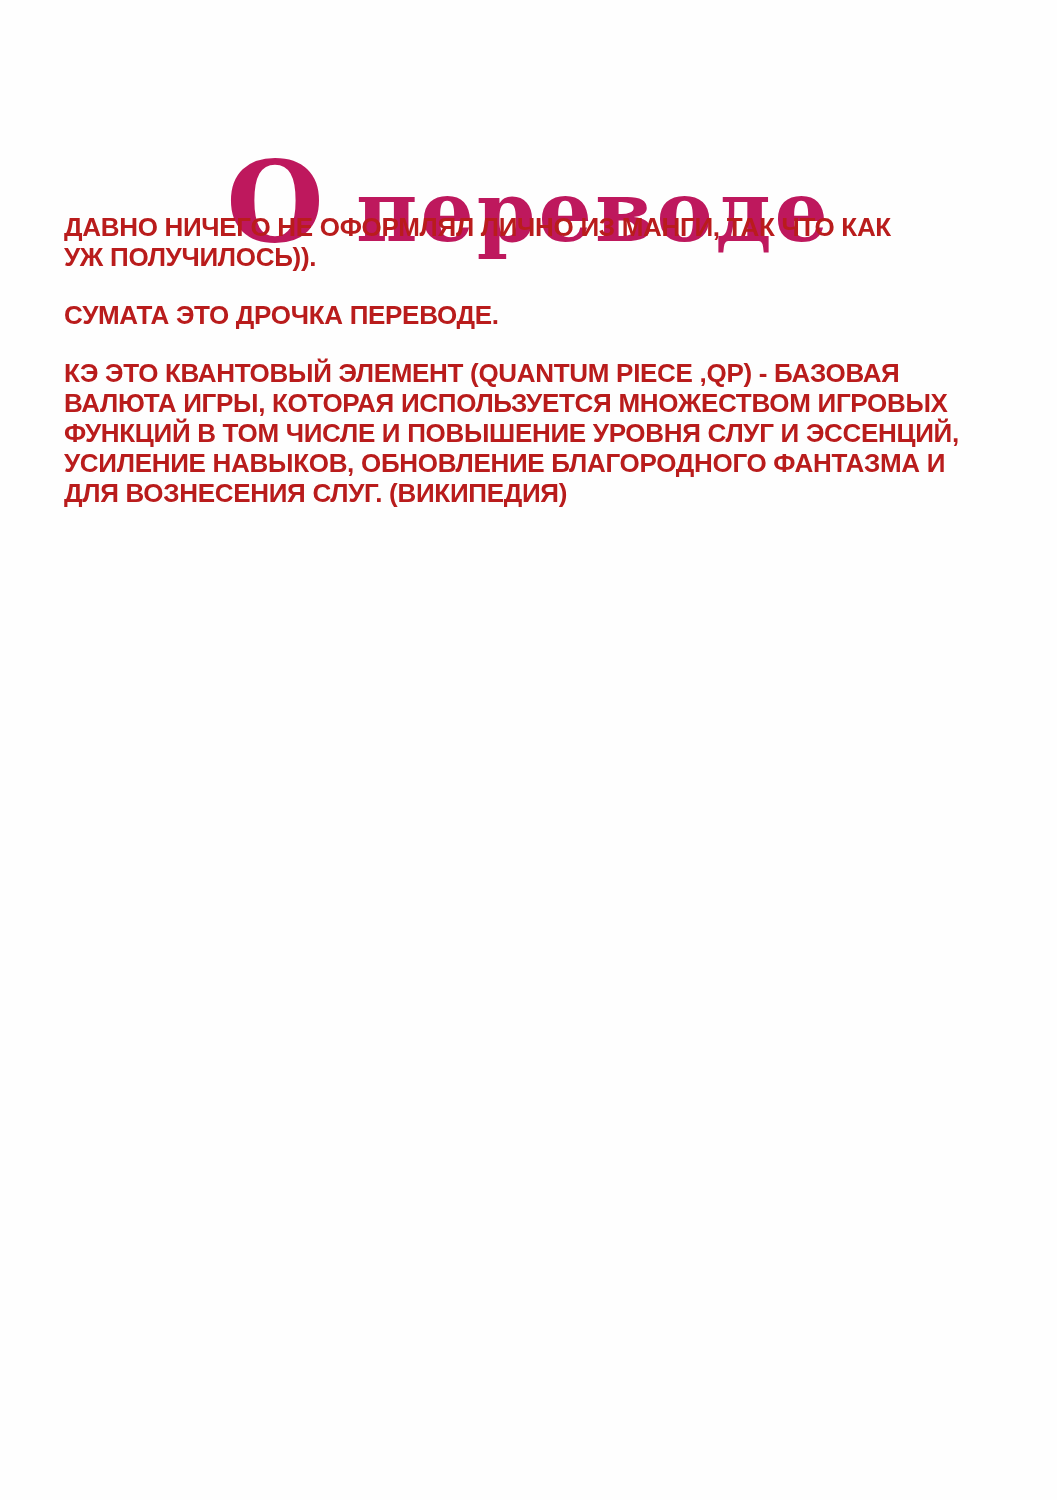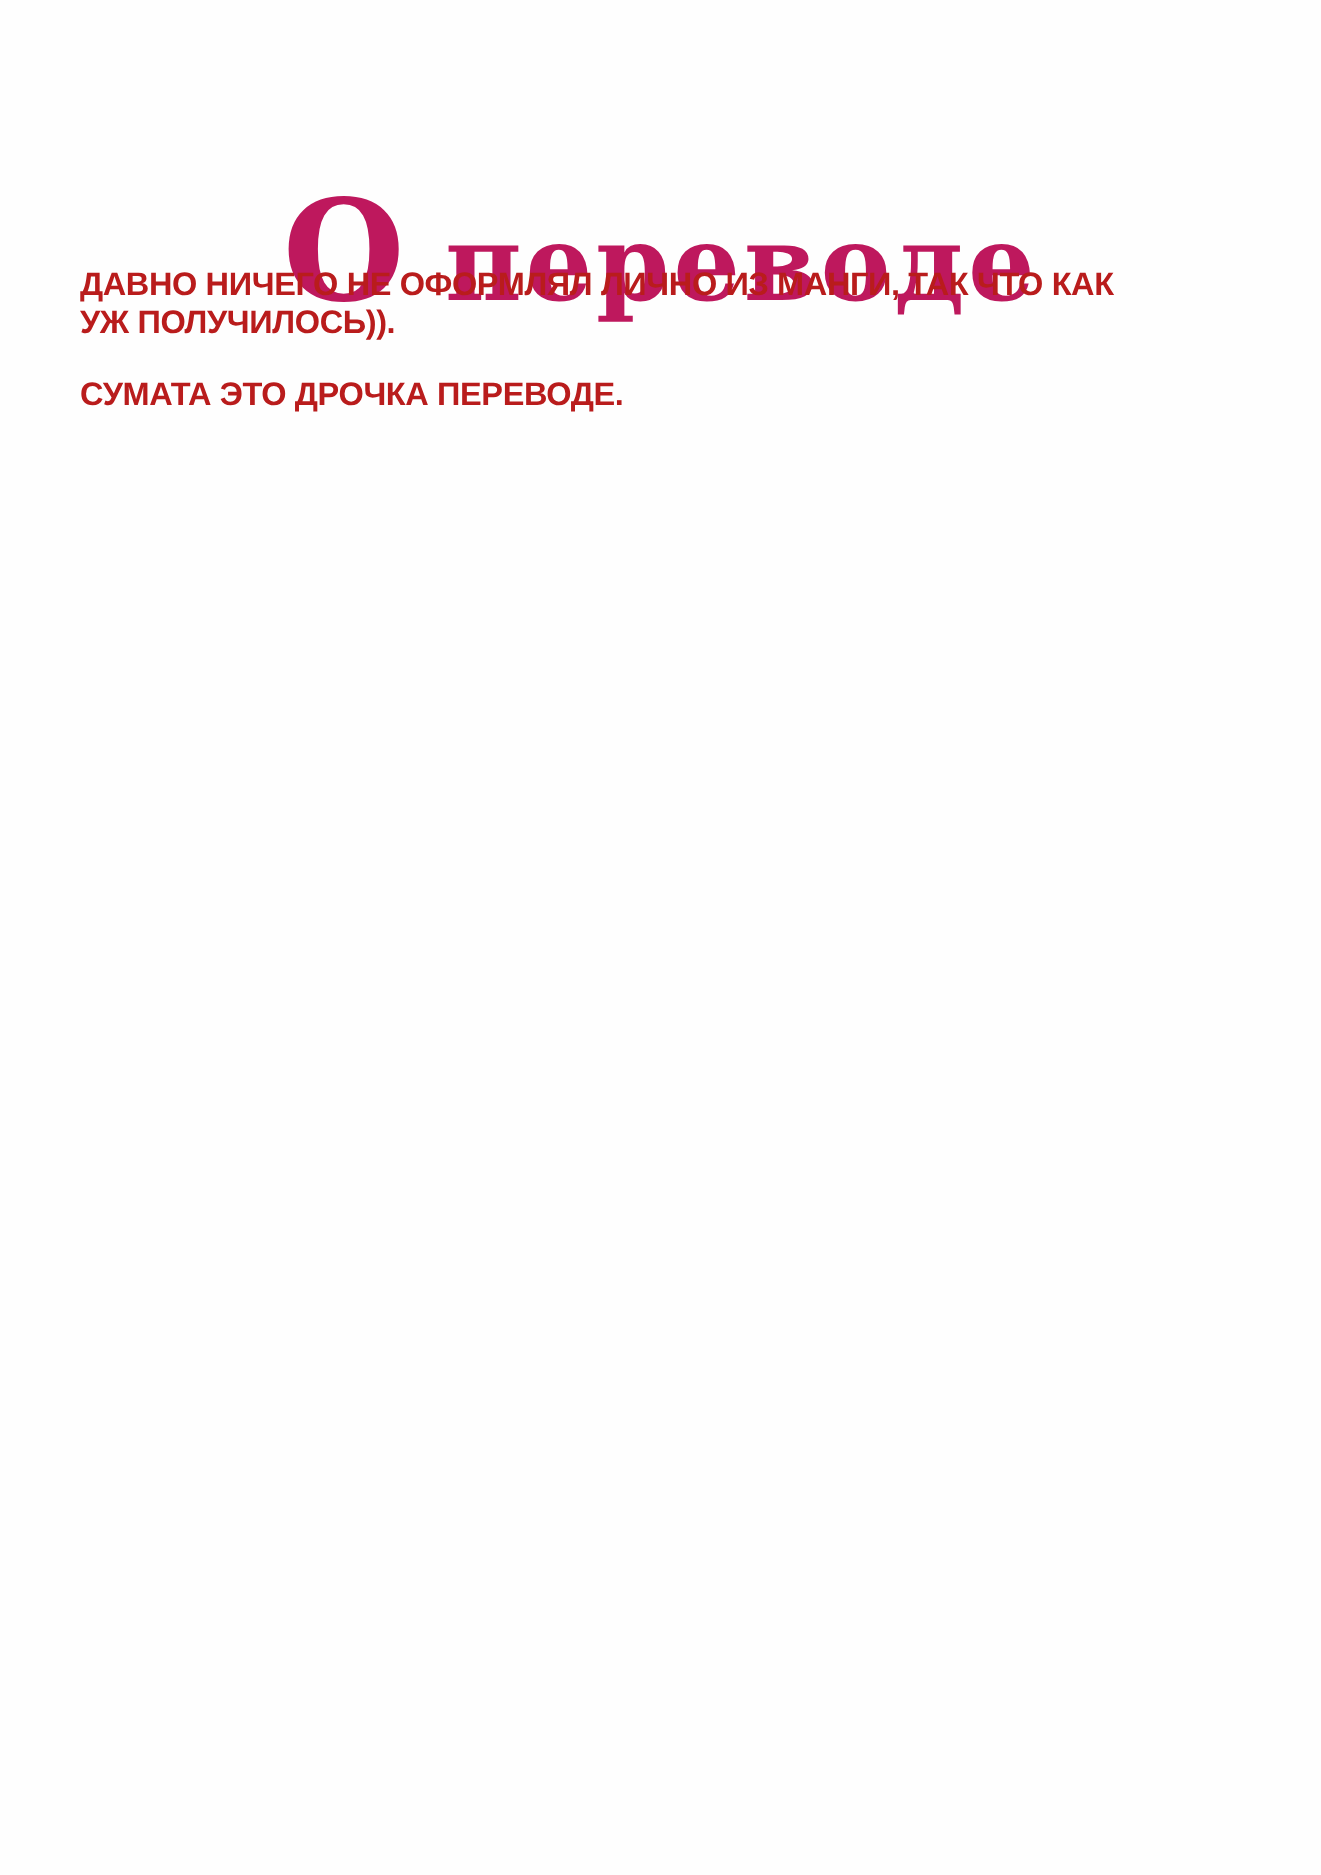--- a/index.html
+++ b/index.html
@@ -52,14 +52,19 @@
 </head>
 <body>
 
 <div class="page">
   <h1 class="title"><span class="big-o">О</span><span> переводе</span></h1>
 
   <div class="notes">
       <p class="para">ДАВНО НИЧЕГО НЕ ОФОРМЛЯЛ ЛИЧНО ИЗ МАНГИ, ТАК ЧТО КАК
 УЖ ПОЛУЧИЛОСЬ)).</p>
       <p class="para">СУМАТА ЭТО ДРОЧКА ПЕРЕВОДЕ.</p>
+      <p class="para">КЭ ЭТО КВАНТОВЫЙ ЭЛЕМЕНТ (QUANTUM PIECE ,QP) - БАЗОВАЯ
+ВАЛЮТА ИГРЫ, КОТОРАЯ ИСПОЛЬЗУЕТСЯ МНОЖЕСТВОМ ИГРОВЫХ
+ФУНКЦИЙ В ТОМ ЧИСЛЕ И ПОВЫШЕНИЕ УРОВНЯ СЛУГ И ЭССЕНЦИЙ,
+УСИЛЕНИЕ НАВЫКОВ, ОБНОВЛЕНИЕ БЛАГОРОДНОГО ФАНТАЗМА И
+ДЛЯ ВОЗНЕСЕНИЯ СЛУГ. (ВИКИПЕДИЯ)</p>
     </div>
 </div>
 
 </body></html>

